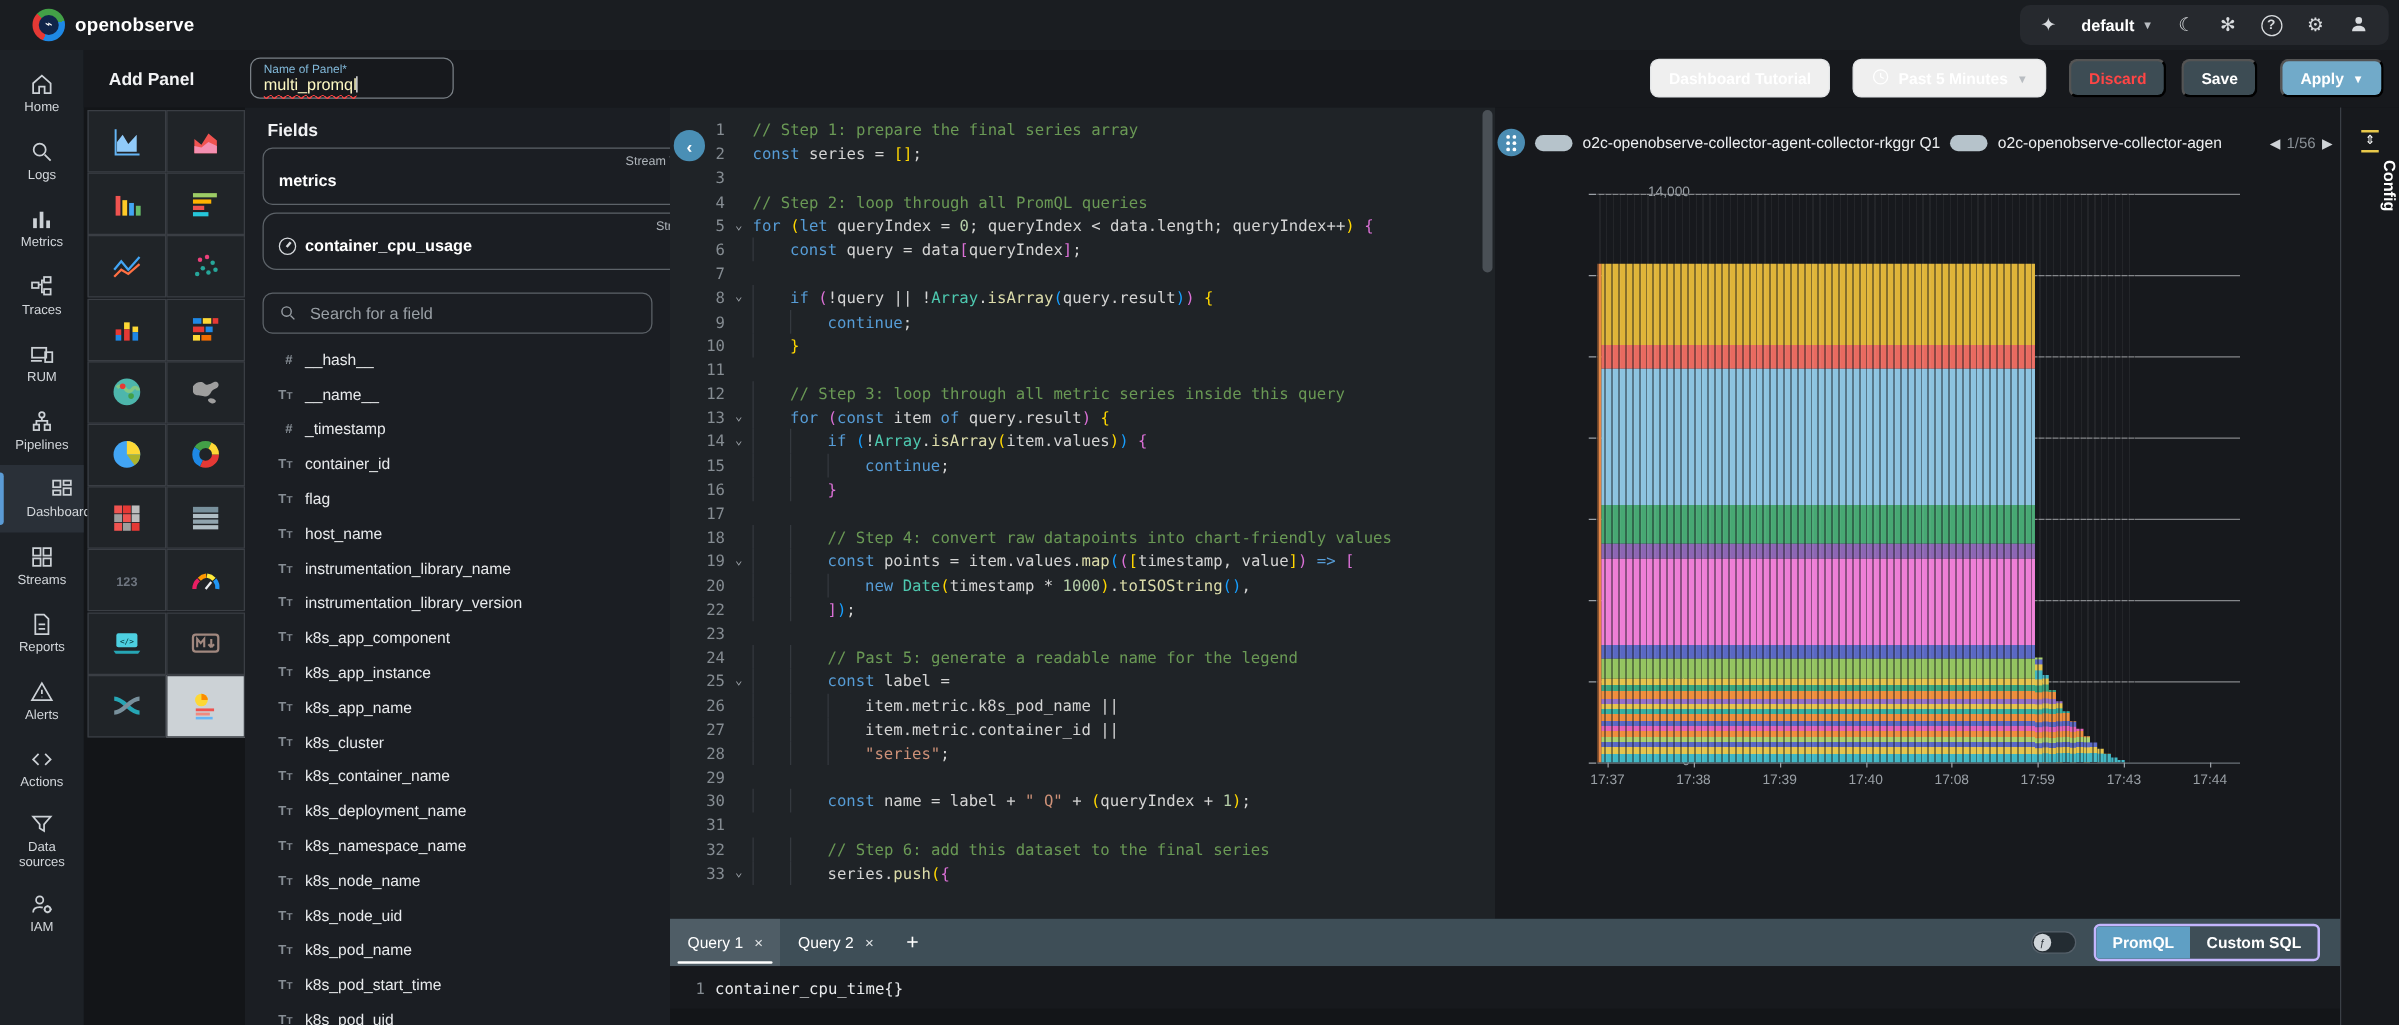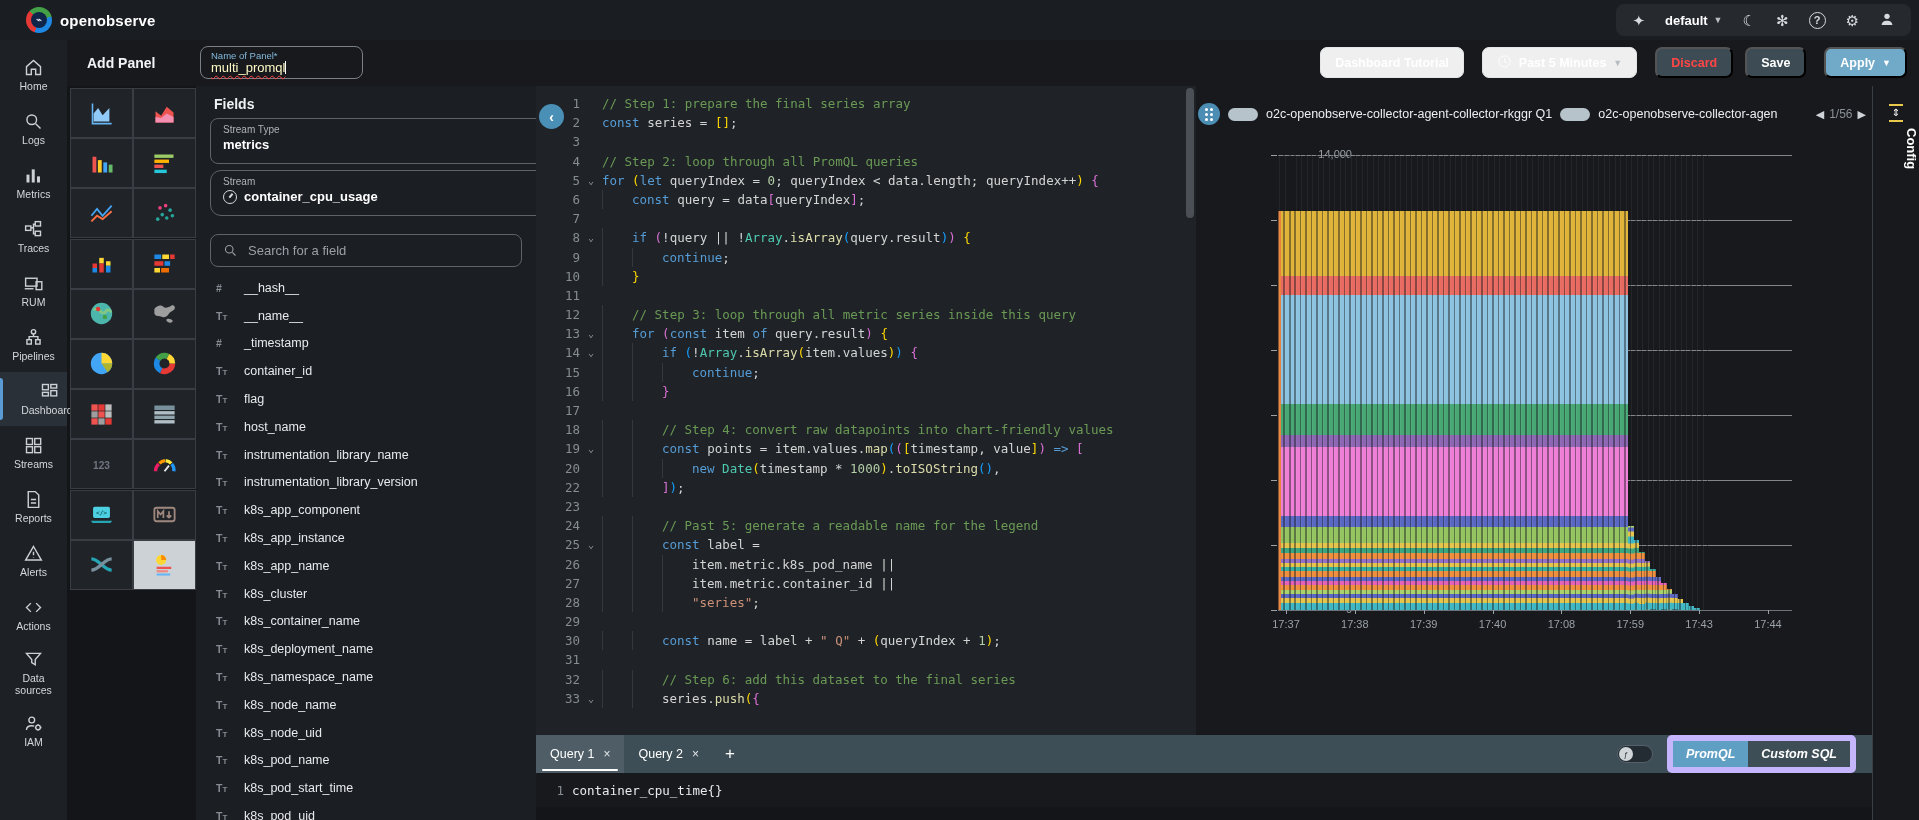--- a/index.html
+++ b/index.html
@@ -37,21 +37,21 @@
   .tb-discard { color:#ff4545; }
   .tb-apply { background:#71aac9; color:#fff; }
   .mr18 { margin-right:18px; } .mr12 { margin-right:12px; }
   .clock-icon svg { width:15px; height:15px; stroke:#fff; fill:none; stroke-width:1.6; }
   
   #picker { position:absolute; left:70px; top:88px; width:126px; height:502px; display:grid; grid-template-columns:1fr 1fr; }
   .pick-cell { border:1px solid #3a3e44; background:#202428; display:flex; align-items:center; justify-content:center; cursor:pointer; height:50px; }
   .pick-cell svg { width:27px; height:27px; }
   .pick-cell.selected { background:#ccd2d6; }
   
-  #fields { position:absolute; left:196px; top:86px; width:340px; height:734px; background:#1b1e23; }
+  #fields { position:absolute; left:196px; top:86px; width:340px; height:734px; background:#1b1e23;text-align:right; }
   #fields-title { font-size:14px; font-weight:bold; color:#f0f1f3; position:absolute; left:18px; top:10px; }
   .fbox { position:absolute; left:14px; width:348px; border:1px solid #5d6369; border-radius:8px; background:#1b1e23; }
   .fbox .box-label { font-size:10px; color:#aeb4ba; margin:5px 0 0 12px; }
   .fbox .box-value { font-size:13px; color:#fff; font-weight:bold; margin:2px 0 7px 12px; display:flex; align-items:center; gap:7px; }
   .fbox .dd-caret { position:absolute; right:12px; top:50%; transform:translateY(-50%); color:#9aa0a6; font-size:10px; }
   #searchbox { position:absolute; left:14px; top:148px; width:312px; height:33px; border:1px solid #5d6369; border-radius:8px; display:flex; align-items:center; gap:10px; padding:0 12px; color:#9aa0a6; font-size:13px; }
   #searchbox svg { width:15px; height:15px; stroke:#9aa0a6; fill:none; stroke-width:1.8; }
   #field-list { position:absolute; left:0; top:188px; width:340px; bottom:0; overflow:hidden; }
   .field-item { display:flex; align-items:center; height:27.8px; padding-left:20px; gap:10px; cursor:pointer; }
   .ficon { width:18px; font-size:10.5px; color:#868d94; font-weight:bold; flex:none; letter-spacing:0; }
@@ -95,21 +95,21 @@
   
   #querybar { position:absolute; left:536px; top:735px; width:1336px; height:38px; background:#3e4e57; display:flex; align-items:center; }
   .qtab { height:38px; display:flex; align-items:center; gap:9px; padding:0 14px; font-size:12.5px; color:#fff; cursor:pointer; position:relative; }
   .qtab.active { background:rgba(255,255,255,.09); }
   .qtab.active::after { content:""; position:absolute; left:6px; right:6px; bottom:2px; height:2.5px; background:#fff; border-radius:2px; }
   .qtab .x { font-size:12px; color:#e3e6e8; }
   #qadd { color:#fff; font-size:17px; padding:0 12px; cursor:pointer; }
   #querybar-right { margin-left:auto; display:flex; align-items:center; gap:14px; padding-right:16px; }
   #fn-toggle { width:36px; height:18px; border-radius:9px; background:#232c32; border:1px solid #55606a; position:relative; cursor:pointer; }
   #fn-toggle .knob { position:absolute; left:1px; top:1px; width:14px; height:14px; border-radius:50%; background:#cfd5d9; display:flex; align-items:center; justify-content:center; font-size:8px; color:#2a3137; }
-  #lang-group { display:flex; border:6px solid #c4b5fd; border-radius:5px; overflow:hidden;font-style:italic; }
+  #lang-group { display:flex; border:2px solid #c4b5fd; border-radius:5px; overflow:hidden; }
   .lang-btn { font-size:12.5px; font-weight:bold; color:#fff; padding:6px 13px; cursor:pointer; }
   .lang-btn.active { background:#5f9fc4; }
   
   #queryeditor { position:absolute; left:536px; top:773px; width:1336px; height:34px; background:#17191d; font-family:"DejaVu Sans Mono",monospace; font-size:12.5px; display:flex; align-items:center; }
   #qe-ln { color:#858c92; width:20px; text-align:right; margin-left:8px; margin-right:8px; }
   #qe-text { color:#e8eaec; }
   
   #configstrip { position:absolute; left:1872px; top:86px; width:47px; height:734px; border-left:1px solid #3a3f46; background:#17191d; }
   #config-icon { margin:18px auto 6px; width:16px; display:flex; flex-direction:column; align-items:center; gap:2px; }
   #config-icon .yl { width:14px; height:2px; background:#e8c84b; }

